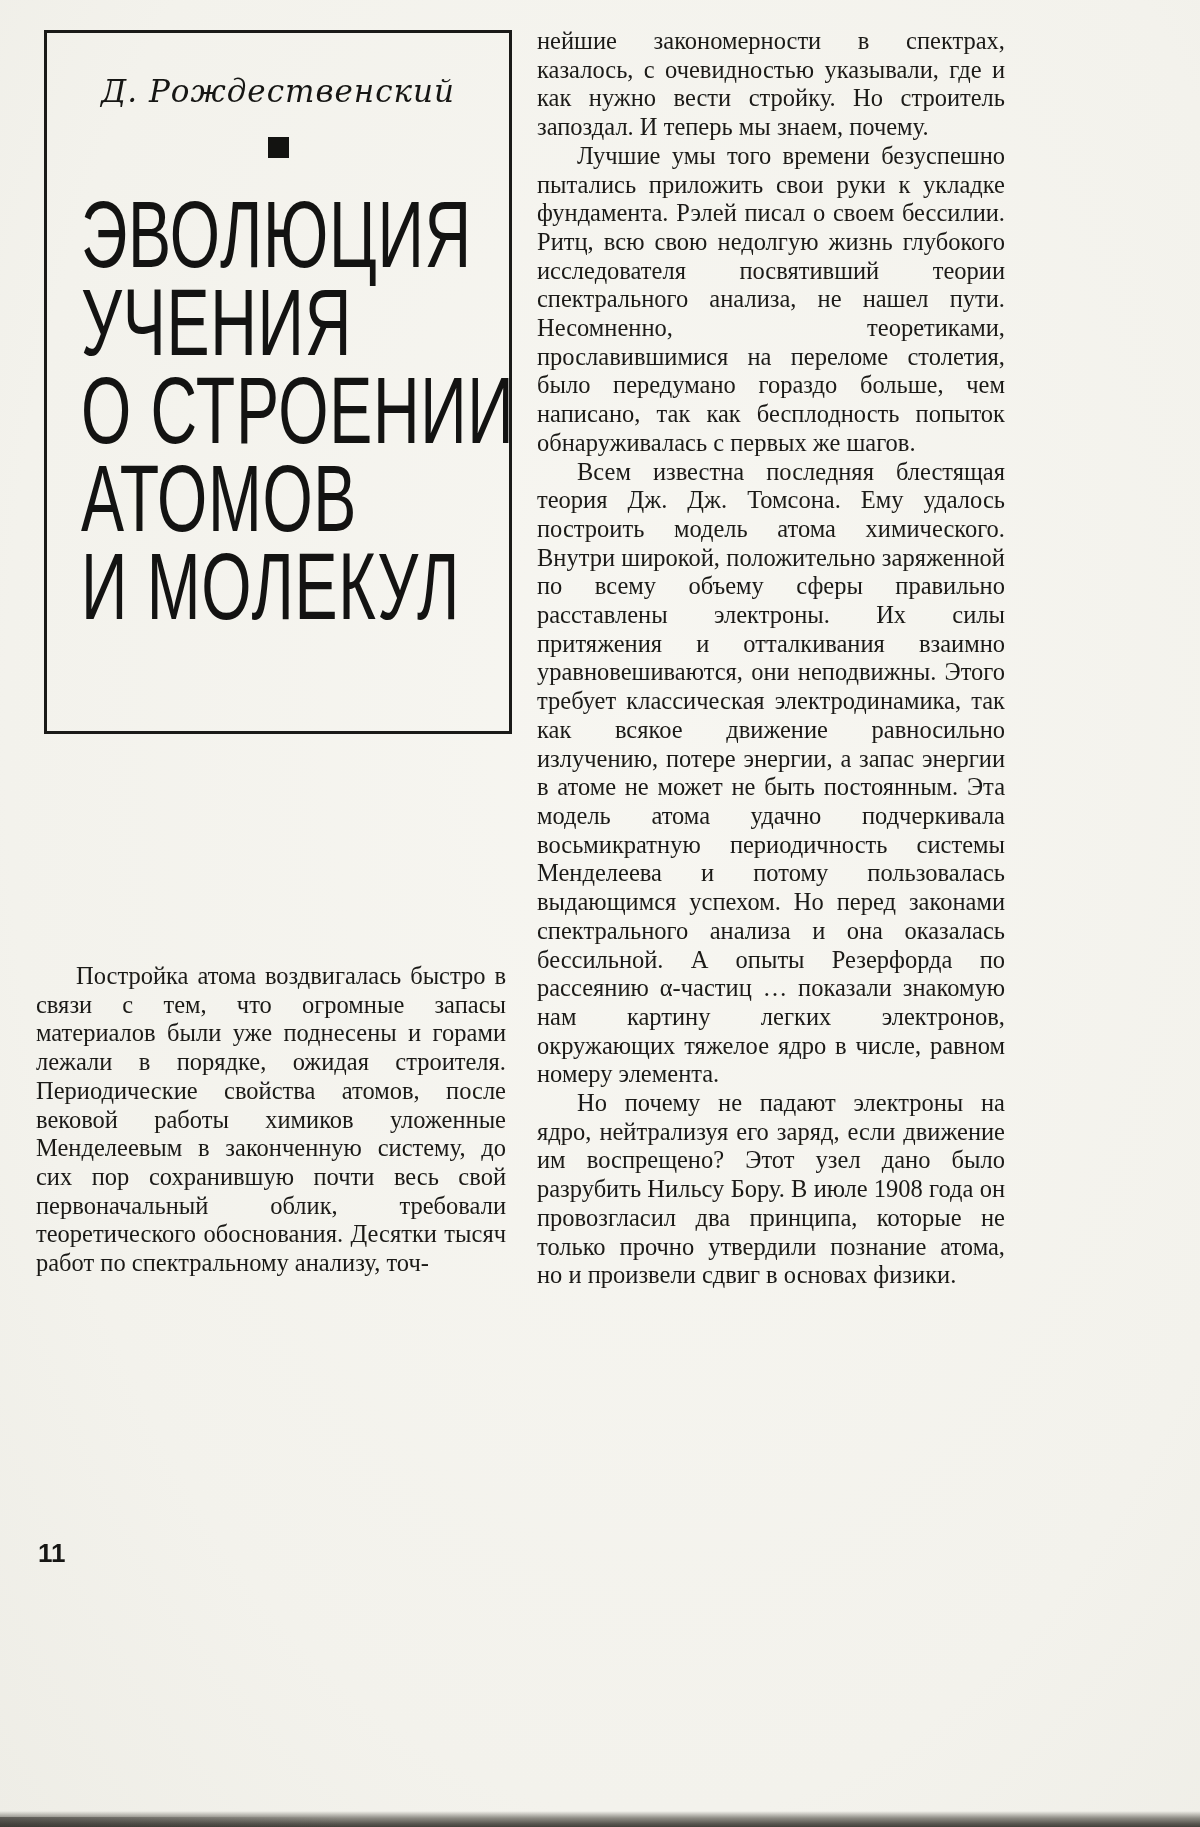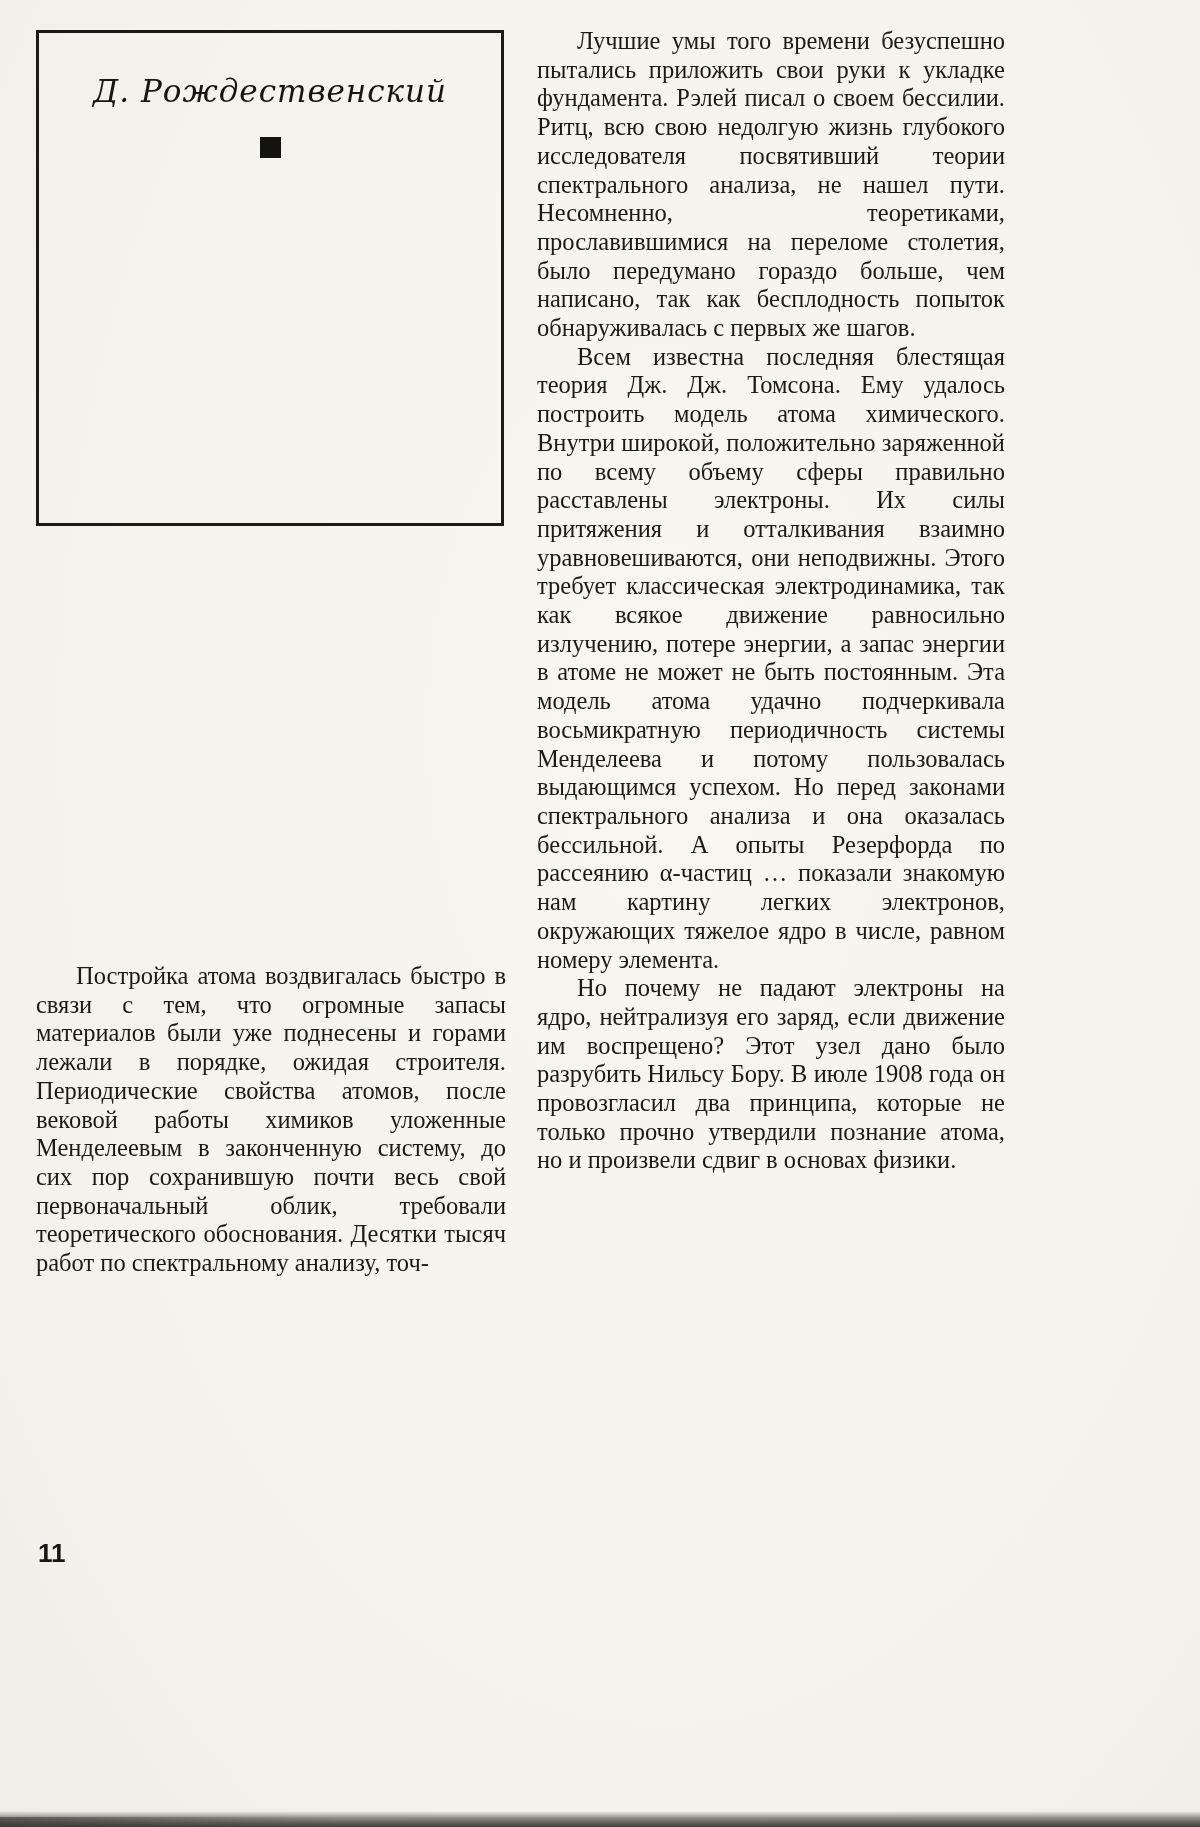--- a/index.html
+++ b/index.html
@@ -17,24 +17,24 @@
   .page {
     position: absolute;
     inset: 0;
     background:
       radial-gradient(ellipse at 55% 40%, #f7f6f1 0%, #f3f2ec 70%, #eeede6 100%);
   }
 
   
   .title-box {
     position: absolute;
-    left: 36px;
+    left: 44px;
     top: 30px;
     width: 468px;
-    height: 496px;
+    height: 704px;
     border: 3px solid #1a1a18;
     box-sizing: border-box;
     background: transparent;
   }
   .author {
     margin-top: 40px;
     text-align: center;
     font-family: "DejaVu Serif", serif;
     font-style: italic;
     font-size: 31px;
@@ -133,28 +133,36 @@
   }
 </style>
 </head>
 <body>
 
 <div class="page">
 
   <section class="title-box">
     <div class="author">Д.  Рождественский</div>
     <div class="ornament"></div>
+    <h1 class="big-title">
+      <span class="line">ЭВОЛЮЦИЯ</span>
+      <span class="line">УЧЕНИЯ</span>
+      <span class="line">О СТРОЕНИИ</span>
+      <span class="line">АТОМОВ</span>
+      <span class="line">И МОЛЕКУЛ</span>
+    </h1>
   </section>
 
 
   <div class="col col-left">
     <p class="indent">Постройка атома воздвигалась быстро в связи с тем, что огромные запасы материалов были уже поднесены и горами лежали в порядке, ожидая строителя. Периодические свойства атомов, после вековой работы химиков уложенные Менделеевым в законченную систему, до сих пор сохранившую почти весь свой первоначальный облик, требовали теоретического обоснования. Десятки тысяч работ по спектральному анализу, точ-</p>
   </div>
 
   <div class="col col-right">
+    <p>нейшие закономерности в спектрах, казалось, с очевидностью указывали, где и как нужно вести стройку. Но строитель запоздал. И теперь мы знаем, почему.</p>
     <p class="indent">Лучшие умы того времени безуспешно пытались приложить свои руки к укладке фундамента. Рэлей писал о своем бессилии. Ритц, всю свою недолгую жизнь глубокого исследователя посвятивший теории спектрального анализа, не нашел пути. Несомненно, теоретиками, прославившимися на переломе столетия, было передумано гораздо больше, чем написано, так как бесплодность попыток обнаруживалась с первых же шагов.</p>
     <p class="indent">Всем известна последняя блестящая теория Дж. Дж. Томсона. Ему удалось построить модель атома химического. Внутри широкой, положительно заряженной по всему объему сферы правильно расставлены электроны. Их силы притяжения и отталкивания взаимно уравновешиваются, они неподвижны. Этого требует классическая электродинамика, так как всякое движение равносильно излучению, потере энергии, а запас энергии в атоме не может не быть постоянным. Эта модель атома удачно подчеркивала восьмикратную периодичность системы Менделеева и потому пользовалась выдающимся успехом. Но перед законами спектрального анализа и она оказалась бессильной. А опыты Резерфорда по рассеянию α-частиц … показали знакомую нам картину легких электронов, окружающих тяжелое ядро в числе, равном номеру элемента.</p>
     <p class="indent">Но почему не падают электроны на ядро, нейтрализуя его заряд, если движение им воспрещено? Этот узел дано было разрубить Нильсу Бору. В июле 1908 года он провозгласил два принципа, которые не только прочно утвердили познание атома, но и произвели сдвиг в основах физики.</p>
   </div>
 
   <div class="page-num">11</div>
 
   <div class="scan-edge"></div>
 
 </div>

